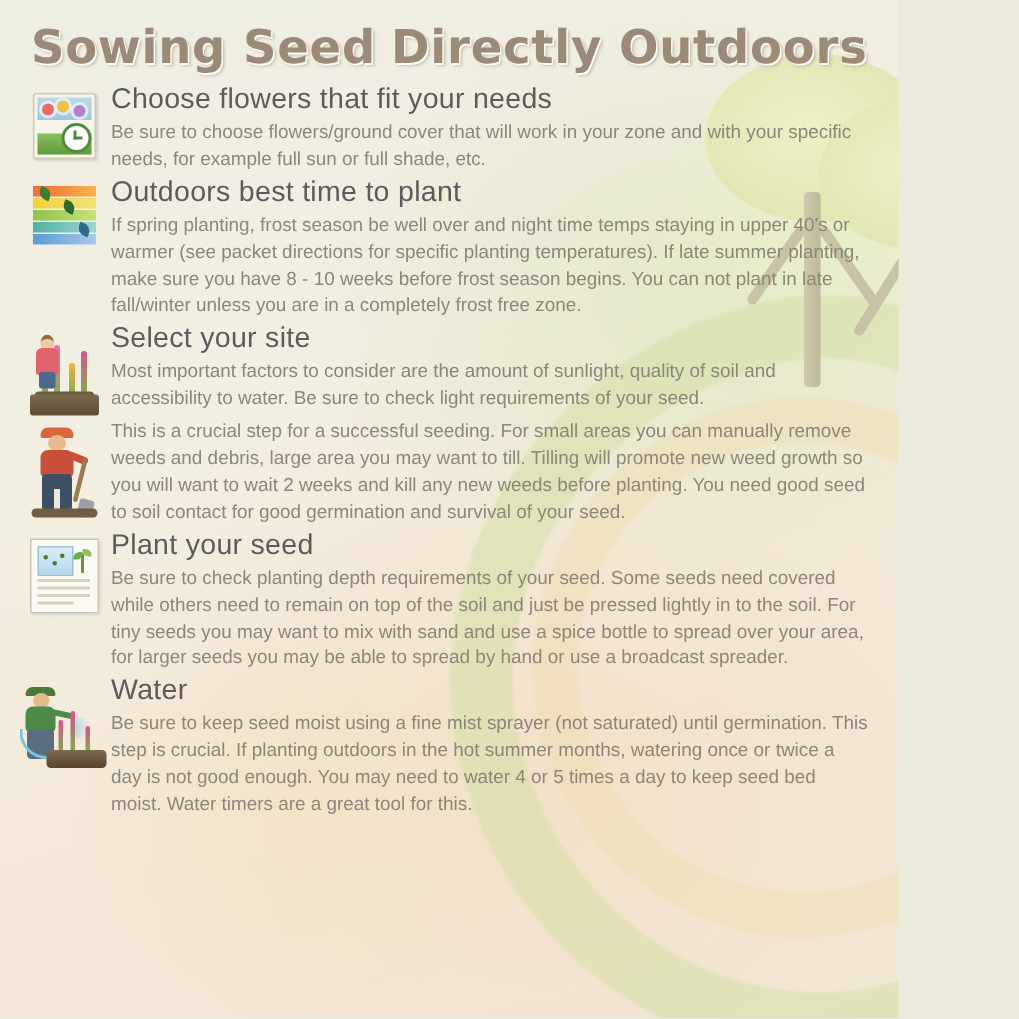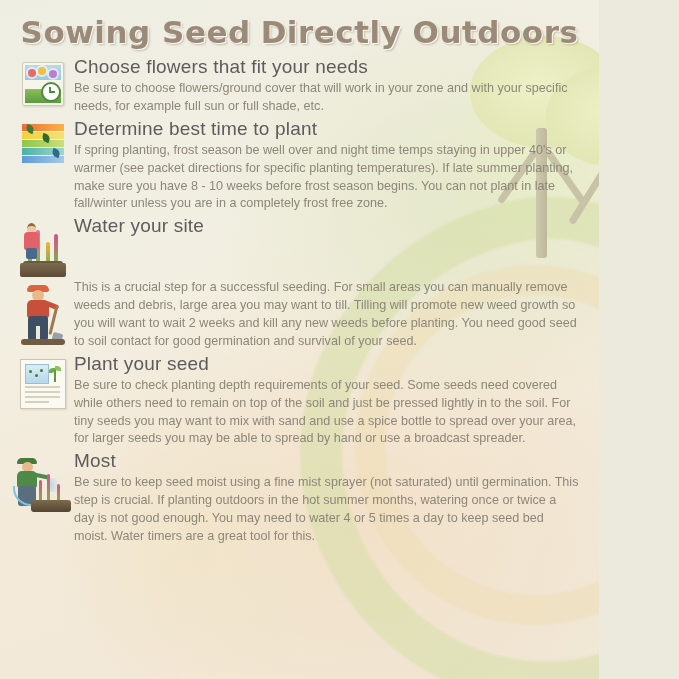--- a/index.html
+++ b/index.html
@@ -404,21 +404,21 @@
           <div class="band b2"></div>
           <div class="band b3"></div>
           <div class="band b4"></div>
           <div class="band b5"></div>
           <div class="leaf l1"></div>
           <div class="leaf l2"></div>
           <div class="leaf l3"></div>
         </div>
       </div>
       <div class="text-cell">
-        <h2 class="heading">Determine best time to plant</h2>
+        <h2 class="heading">Outdoors best time to plant</h2>
         <p class="body">If spring planting, frost season be well over and  night time temps staying in upper 40's or warmer (see packet directions for specific planting temperatures). If late summer planting, make sure you have 8 - 10 weeks before frost season begins. You can not plant in late fall/winter unless you are in a completely frost free zone.</p>
       </div>
     </div>
 
     <div class="item">
       <div class="icon-cell">
         <div class="icon ico-site">
           <div class="stalk s1"></div>
           <div class="stalk s2"></div>
           <div class="stalk s3"></div>
@@ -426,21 +426,22 @@
           <div class="soil"></div>
           <div class="bed"></div>
           <div class="person">
             <div class="head"></div>
             <div class="body"></div>
             <div class="legs"></div>
           </div>
         </div>
       </div>
       <div class="text-cell">
-        <h2 class="heading">Water your site</h2>
+        <h2 class="heading">Select your site</h2>
+        <p class="body">Most important factors to consider are the amount of sunlight, quality of soil and accessibility to water. Be sure to check light  requirements of your seed.</p>
       </div>
     </div>
 
     <div class="item">
       <div class="icon-cell">
         <div class="icon ico-prep">
           <div class="hat"></div>
           <div class="head"></div>
           <div class="torso"></div>
           <div class="arm"></div>
@@ -489,19 +490,19 @@
           <div class="pants"></div>
           <div class="hose"></div>
           <div class="spray"></div>
           <div class="plant p1"></div>
           <div class="plant p2"></div>
           <div class="plant p3"></div>
           <div class="bed"></div>
         </div>
       </div>
       <div class="text-cell">
-        <h2 class="heading">Most</h2>
+        <h2 class="heading">Water</h2>
         <p class="body">Be sure to keep seed moist using a fine mist sprayer (not saturated) until germination. This step is crucial. If planting outdoors in the hot summer months, watering once or twice a day is not good enough. You may need to water 4 or 5 times a day to keep seed bed moist. Water timers are a great tool for this.</p>
       </div>
     </div>
 
   </div>
 </div>
 
 </body></html>

